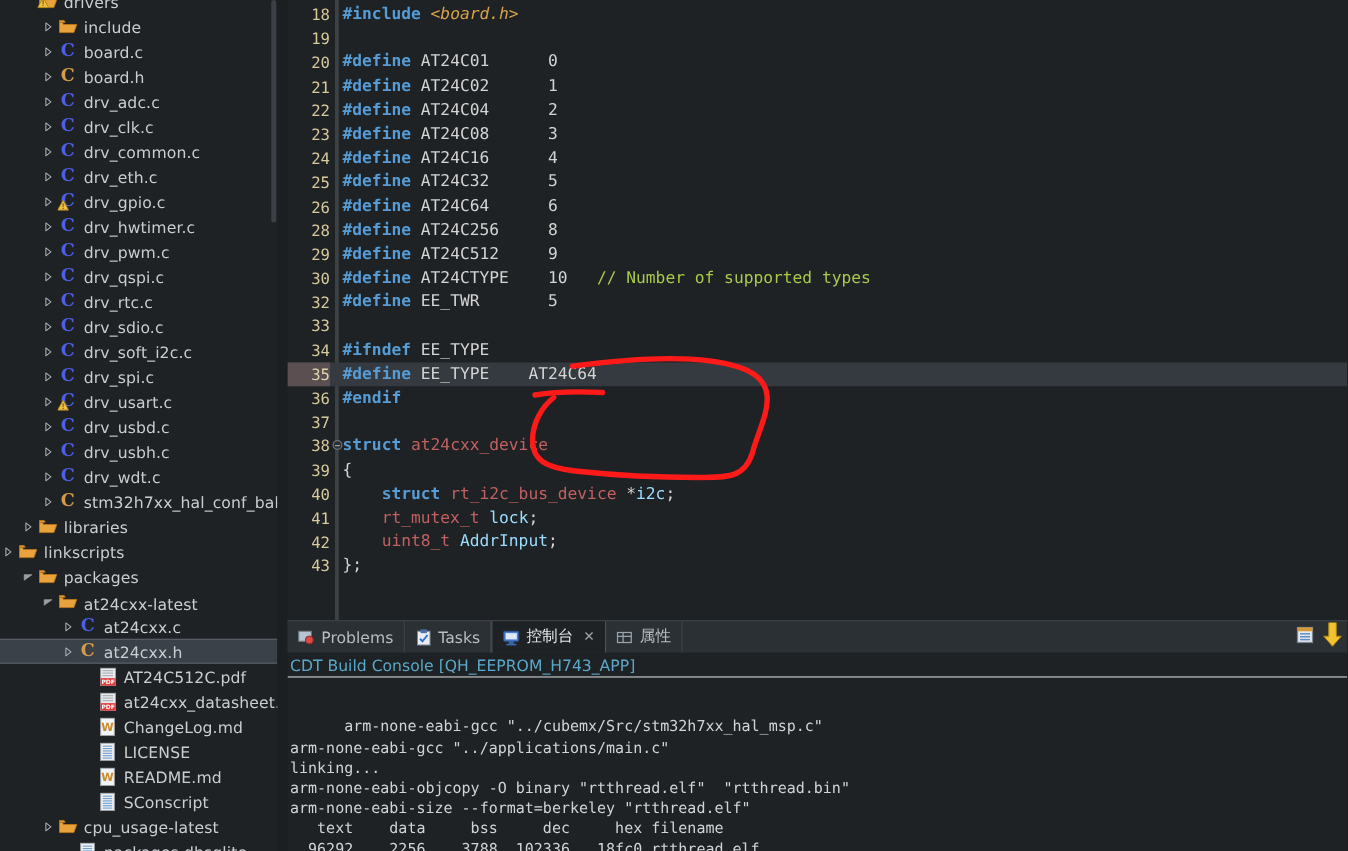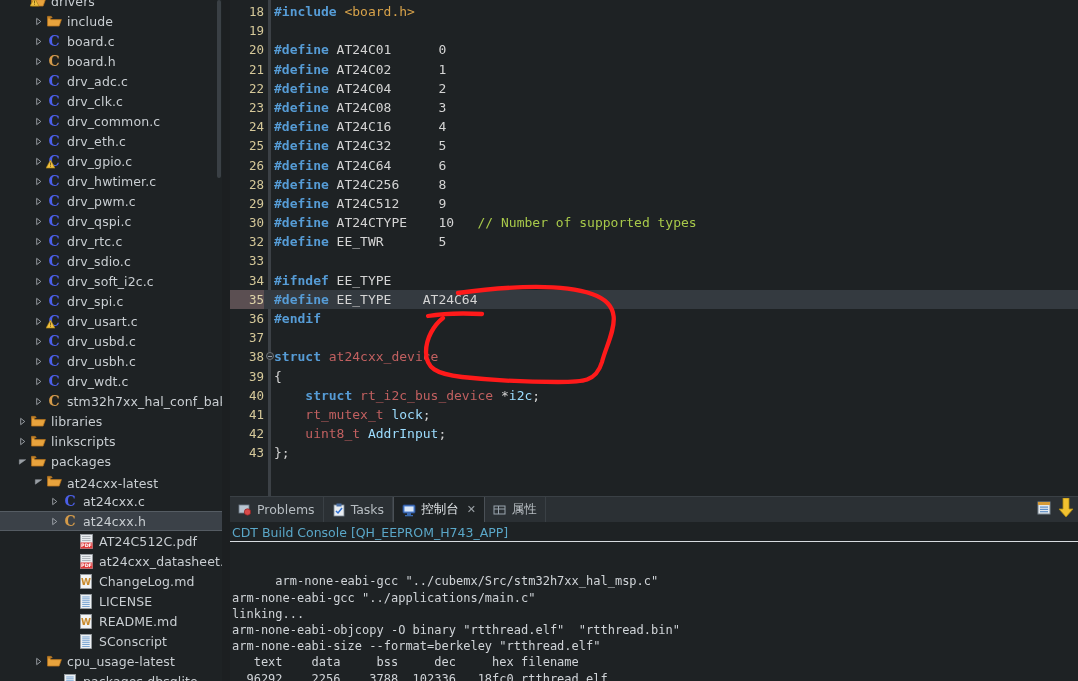--- a/index.html
+++ b/index.html
@@ -144,21 +144,21 @@
   .foldmark::after {
     content: "";
     position: absolute; left: 1px; top: 3px;
     width: 4px; height: 1px;
     background: #9aa0a5;
   }
 
   
   .kw    { color: #569cd6; font-weight: bold; }
   .num   { color: #d4d4d4; }
-  .str   { color: #d7a24a; }
+  .str   { color: #d7a24a; font-style: italic; }
   .cmt   { color: #a8c94a; }
   .typ   { color: #c16060; }
   .var   { color: #9cdcfe; }
   .plain { color: #d4d4d4; }
 
   
   #annotation {
     position: absolute;
     left: 0; top: 0;
     width: 848px; height: 496px;
@@ -531,21 +531,21 @@
             </svg>
           </span>
           <span class="ficon">
             <span class="folder-ic"><svg viewBox="0 0 16 13" width="15" height="12">
                 <path d="M0.5 3 L0.5 12 L13 12 L15.5 5 L4 5 L3 3 Z" fill="#e8a33d" stroke="#b8751c" stroke-width="0.8" stroke-linejoin="round"></path>
                 <path d="M0.5 3 L0.5 1.5 L4.5 1.5 L5.5 3 Z" fill="#e8a33d" stroke="#b8751c" stroke-width="0.8"></path>
               </svg></span>
           </span>
           <span class="lbl">libraries</span>
         </div>
-        <div class="tree-row" style="padding-left: 16px;">
+        <div class="tree-row" style="">
           <span class="twisty">
             <svg viewBox="0 0 10 10" width="9" height="9">
               <path d="M3 1.5 L7.5 5 L3 8.5 Z" fill="none" stroke="#aeb4ba" stroke-width="0.9" stroke-linejoin="round"></path>
             </svg>
           </span>
           <span class="ficon">
             <span class="folder-ic"><svg viewBox="0 0 16 13" width="15" height="12">
                 <path d="M0.5 3 L0.5 12 L13 12 L15.5 5 L4 5 L3 3 Z" fill="#e8a33d" stroke="#b8751c" stroke-width="0.8" stroke-linejoin="round"></path>
                 <path d="M0.5 3 L0.5 1.5 L4.5 1.5 L5.5 3 Z" fill="#e8a33d" stroke="#b8751c" stroke-width="0.8"></path>
               </svg></span>

